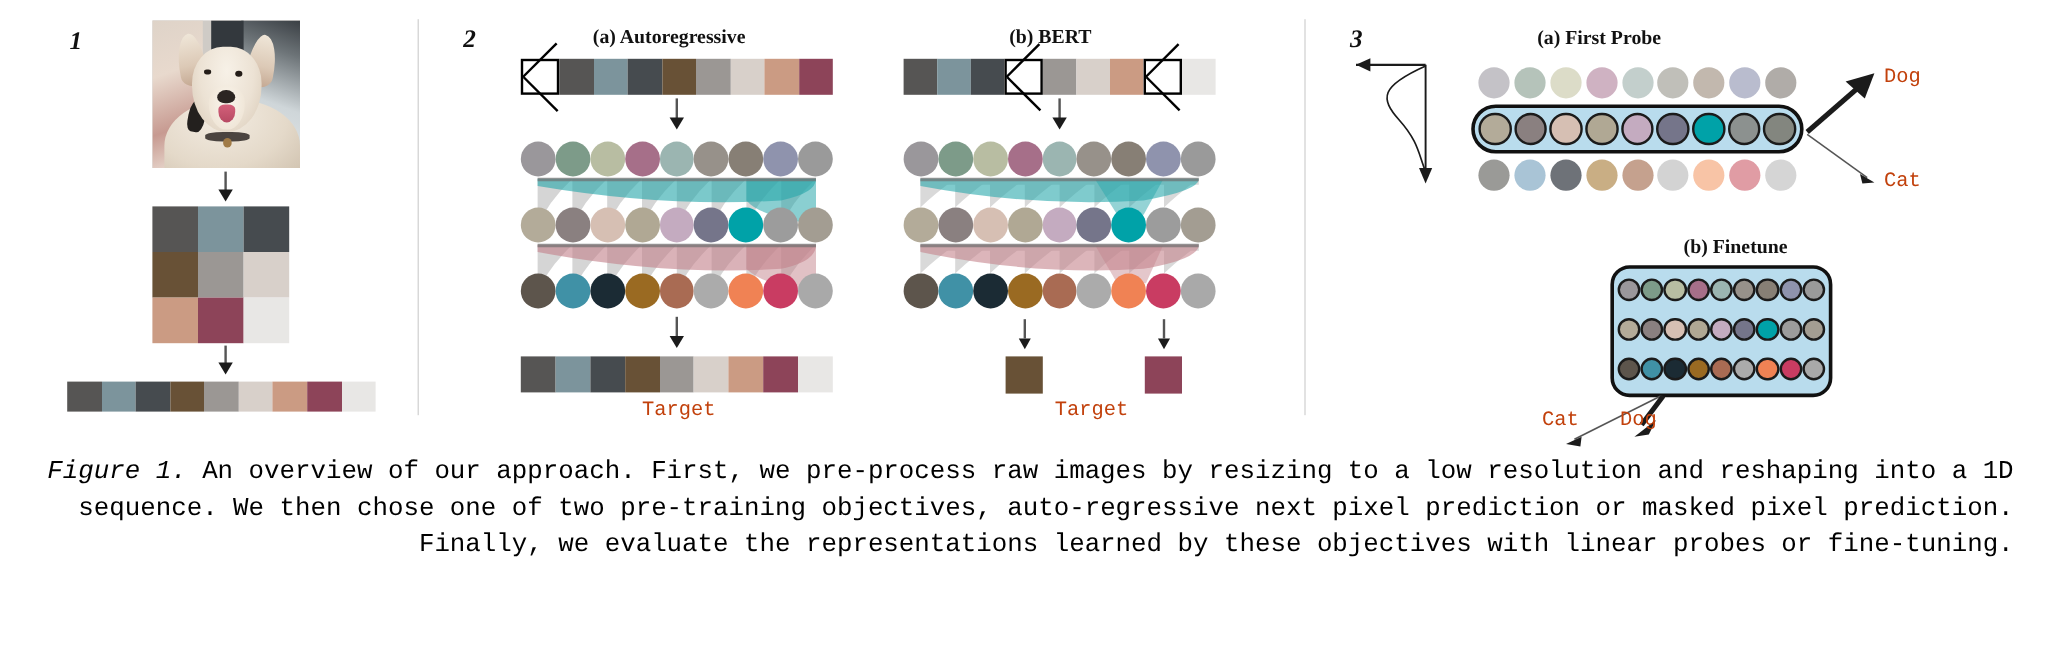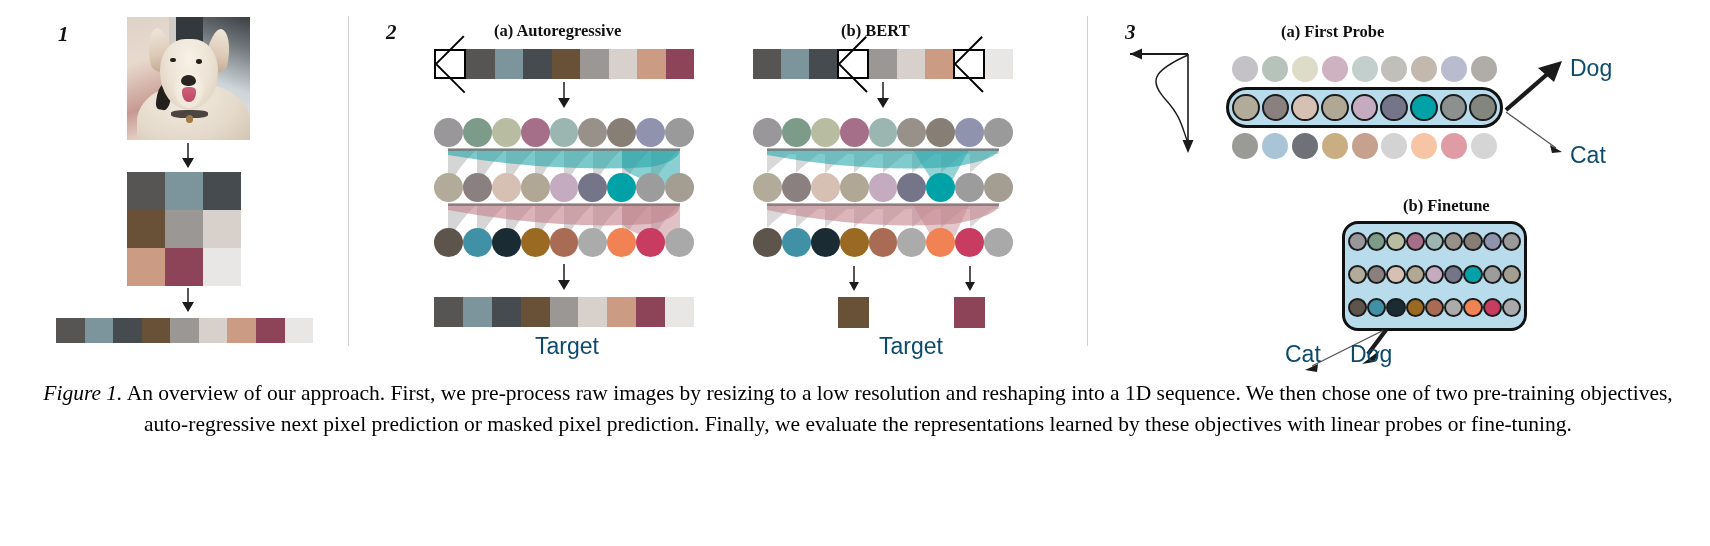--- a/index.html
+++ b/index.html
@@ -36,23 +36,23 @@
   .subtitle {
     position: absolute;
     font-family: "Liberation Serif", serif;
     font-weight: bold;
     font-size: 16.5px;
     color: #111;
     white-space: nowrap;
   }
   .plain-label {
     position: absolute;
-    font-family: Liberation Sans, sans-serif;
-    font-size: 23px;
-    color: #0c4a6e;
+    font-family: Liberation Mono, monospace;
+    font-size: 17px;
+    color: #c2410c;
     white-space: nowrap;
   }
 
   
   .photo {
     position: absolute;
     overflow: hidden;
     background: #cfcbc6;
   }
   .photo .bg-l { position:absolute; left:0; top:0; width:34%; height:100%;
@@ -165,25 +165,25 @@
     background:#b9dced;
     border:3.5px solid #111;
     border-radius:16px;
     box-sizing:border-box;
   }
 
   
   .caption {
     position:absolute;
     left:38px; top:378px; width:1640px;
-    font-family:Liberation Serif, serif;
+    font-family:Liberation Mono, monospace;
     font-size:21.5px;
     line-height:1.42;
     color:#000;
-    text-align:center;
+    text-align:right;
   }
   .caption .fignum { font-style:italic; }
 </style>
 </head>
 <body>
 
 <div class="figure">
 
   <div class="divider" style="left:348px; top:16px; height:330px;"></div>
   <div class="divider" style="left:1087px; top:16px; height:330px;"></div>

